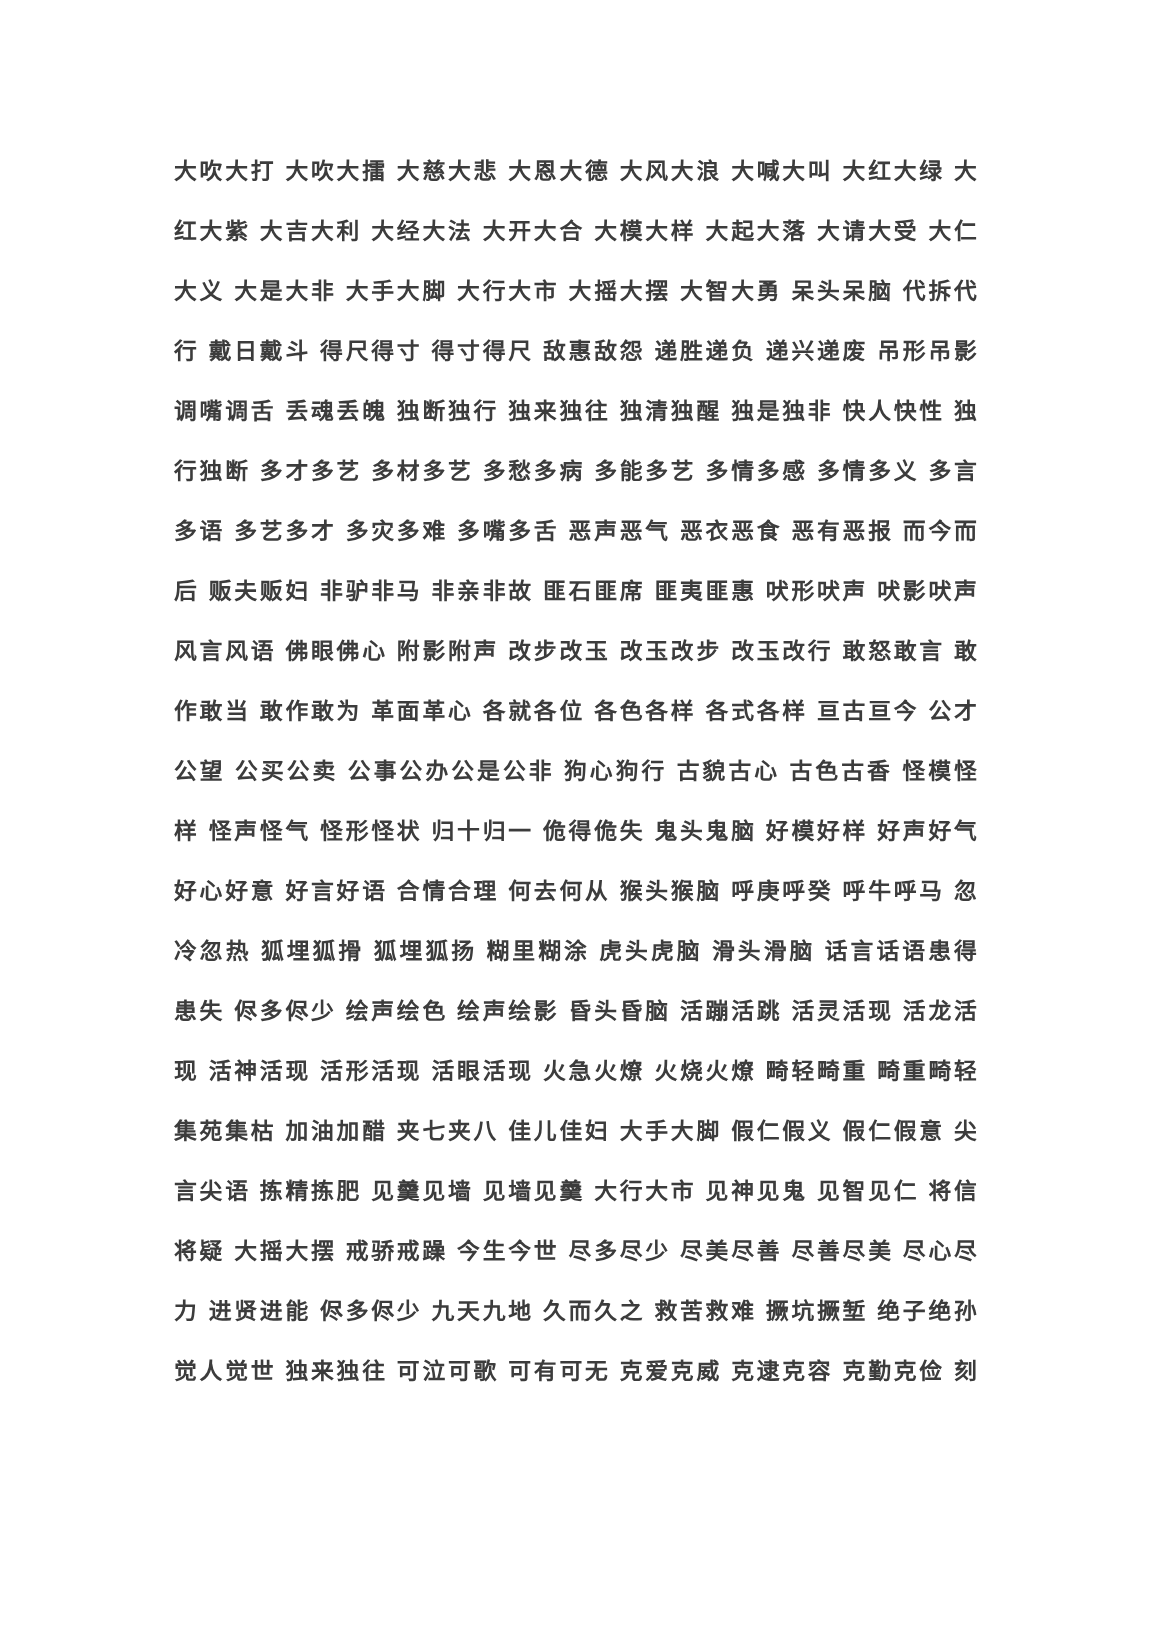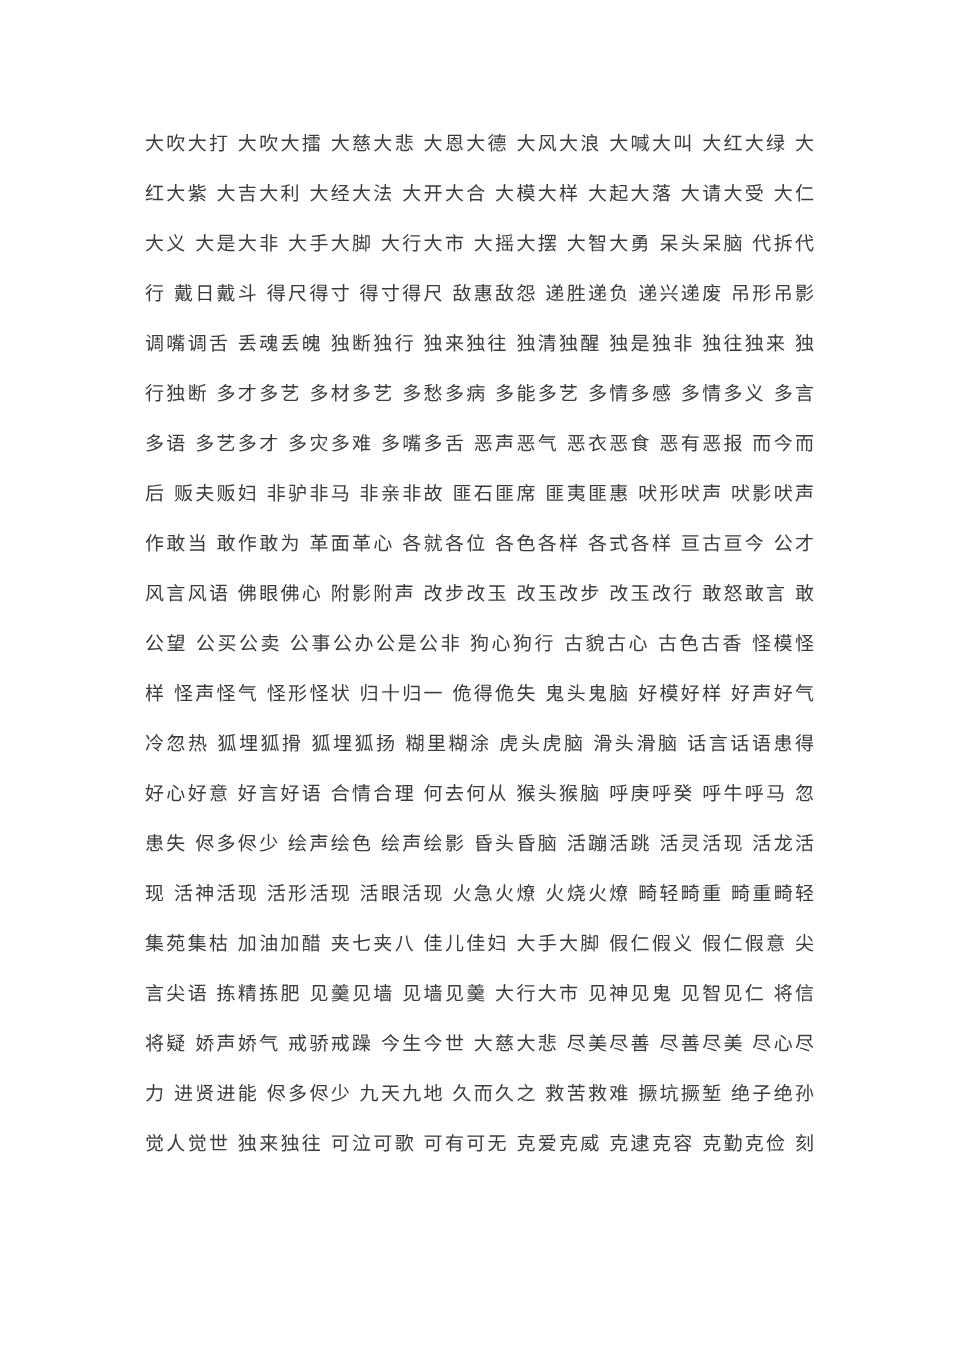--- a/index.html
+++ b/index.html
@@ -27,42 +27,43 @@
     height: 50px;
     line-height: 50px;
     font-size: 19px;
     color: #3c3c3c;
     text-align: justify;
     text-align-last: justify;
     -moz-text-align-last: justify;
     text-justify: inter-word;
     overflow: hidden;
     white-space: normal;
+    font-weight: bold;
   }
 </style>
 </head>
 <body>
 
 <div class="page">
   <div class="text-block">
       <div class="line">大吹大打 大吹大擂 大慈大悲 大恩大德 大风大浪 大喊大叫 大红大绿 大</div>
       <div class="line">红大紫 大吉大利 大经大法 大开大合 大模大样 大起大落 大请大受 大仁</div>
       <div class="line">大义 大是大非 大手大脚 大行大市 大摇大摆 大智大勇 呆头呆脑 代拆代</div>
       <div class="line">行 戴日戴斗 得尺得寸 得寸得尺 敌惠敌怨 递胜递负 递兴递废 吊形吊影</div>
-      <div class="line">调嘴调舌 丢魂丢魄 独断独行 独来独往 独清独醒 独是独非 独往独来 独</div>
+      <div class="line">调嘴调舌 丢魂丢魄 独断独行 独来独往 独清独醒 独是独非 快人快性 独</div>
       <div class="line">行独断 多才多艺 多材多艺 多愁多病 多能多艺 多情多感 多情多义 多言</div>
       <div class="line">多语 多艺多才 多灾多难 多嘴多舌 恶声恶气 恶衣恶食 恶有恶报 而今而</div>
       <div class="line">后 贩夫贩妇 非驴非马 非亲非故 匪石匪席 匪夷匪惠 吠形吠声 吠影吠声</div>
+      <div class="line">风言风语 佛眼佛心 附影附声 改步改玉 改玉改步 改玉改行 敢怒敢言 敢</div>
       <div class="line">作敢当 敢作敢为 革面革心 各就各位 各色各样 各式各样 亘古亘今 公才</div>
-      <div class="line">风言风语 佛眼佛心 附影附声 改步改玉 改玉改步 改玉改行 敢怒敢言 敢</div>
       <div class="line">公望 公买公卖 公事公办公是公非 狗心狗行 古貌古心 古色古香 怪模怪</div>
       <div class="line">样 怪声怪气 怪形怪状 归十归一 佹得佹失 鬼头鬼脑 好模好样 好声好气</div>
+      <div class="line">好心好意 好言好语 合情合理 何去何从 猴头猴脑 呼庚呼癸 呼牛呼马 忽</div>
       <div class="line">冷忽热 狐埋狐搰 狐埋狐扬 糊里糊涂 虎头虎脑 滑头滑脑 话言话语患得</div>
-      <div class="line">好心好意 好言好语 合情合理 何去何从 猴头猴脑 呼庚呼癸 呼牛呼马 忽</div>
       <div class="line">患失 侭多侭少 绘声绘色 绘声绘影 昏头昏脑 活蹦活跳 活灵活现 活龙活</div>
       <div class="line">现 活神活现 活形活现 活眼活现 火急火燎 火烧火燎 畸轻畸重 畸重畸轻</div>
       <div class="line">集苑集枯 加油加醋 夹七夹八 佳儿佳妇 大手大脚 假仁假义 假仁假意 尖</div>
       <div class="line">言尖语 拣精拣肥 见羹见墙 见墙见羹 大行大市 见神见鬼 见智见仁 将信</div>
-      <div class="line">将疑 娇声娇气 戒骄戒躁 今生今世 大慈大悲 尽美尽善 尽善尽美 尽心尽</div>
+      <div class="line">将疑 大摇大摆 戒骄戒躁 今生今世 尽多尽少 尽美尽善 尽善尽美 尽心尽</div>
       <div class="line">力 进贤进能 侭多侭少 九天九地 久而久之 救苦救难 撅坑撅堑 绝子绝孙</div>
       <div class="line">觉人觉世 独来独往 可泣可歌 可有可无 克爱克威 克逮克容 克勤克俭 刻</div>
     </div>
 </div>
 
 </body></html>

